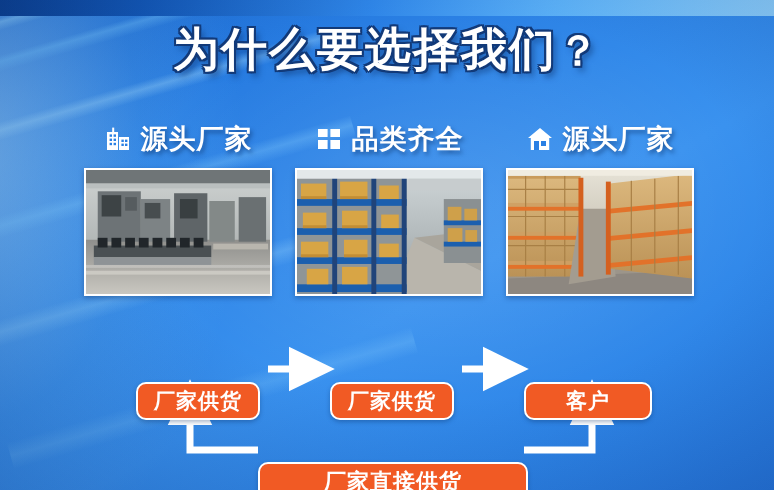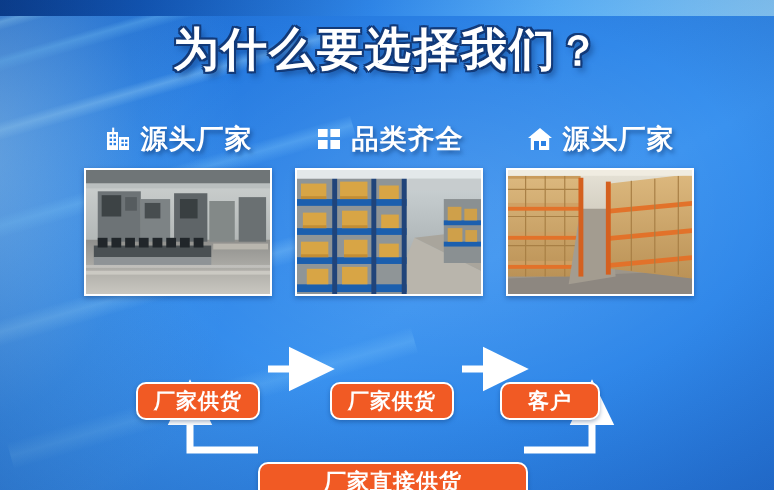--- a/index.html
+++ b/index.html
@@ -157,21 +157,21 @@
     font-weight: bold;
     letter-spacing: 1px;
     display: flex;
     align-items: center;
     justify-content: center;
     box-shadow: 0 2px 4px rgba(10,45,100,0.35);
     margin-top: 32px;
   }
   .chip-supply  { left: 136px; top: 14px;  width: 124px; height: 38px; }
   .chip-agent   { left: 330px; top: 14px;  width: 124px; height: 38px; }
-  .chip-client  { left: 500px; top: 14px;  width: 100px; height: 38px; }
+  .chip-client  { left: 524px; top: 14px;  width: 128px; height: 38px; }
   .chip-direct  { left: 258px; top: 94px;  width: 270px; height: 40px; font-size: 22px; }
 
   .flow-note {
     position: absolute;
     left: 0; right: 0;
     top: 66px;
     text-align: center;
     color: #ffffff;
     font-size: 19px;
     letter-spacing: 1px;

